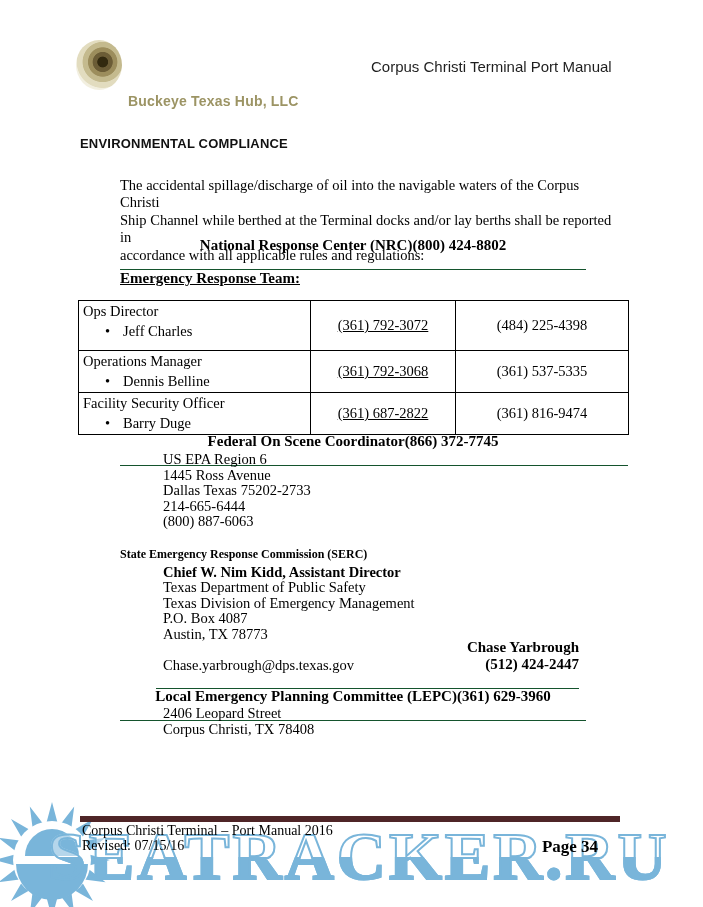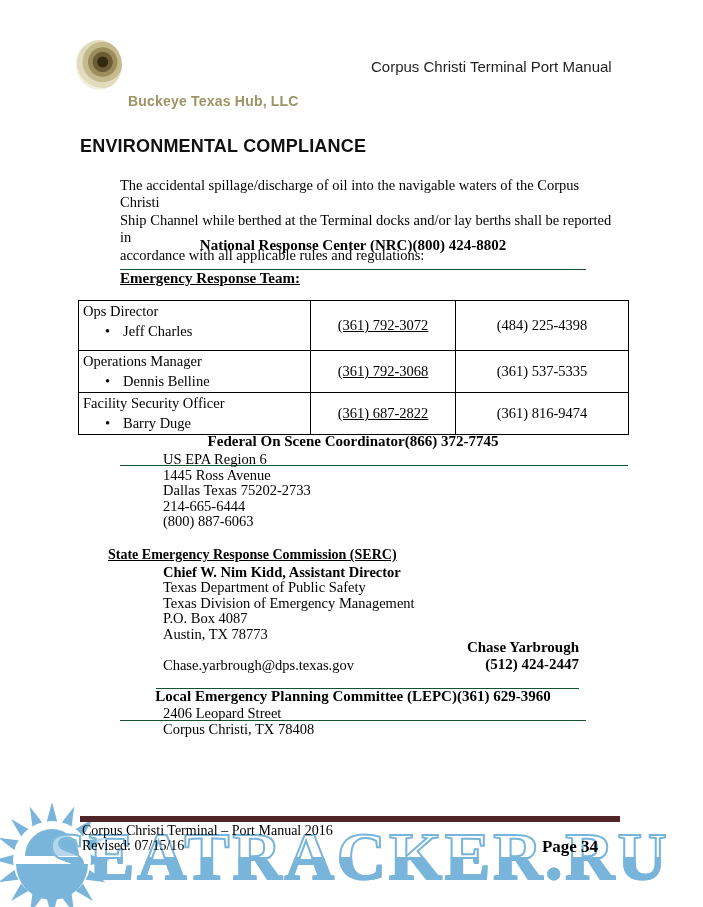--- a/index.html
+++ b/index.html
@@ -18,21 +18,21 @@
       #c4ba8e 39% 51%, #e2dcbf 53% 66%, #f2efe0 68% 82%, #ffffff 85% 100%);
     filter: blur(0.4px);
   }
   .brand { position:absolute; left:52px; top:31px; font-family:"Liberation Sans", sans-serif;
     font-weight:bold; font-size:14px; color:#9c9464; letter-spacing:0.2px;margin-top:24px; }
   .doc-title { position:absolute; left:295px; top:20px; font-family:"Liberation Sans", sans-serif;
     font-size:15px; color:#1f1f1f; }
 
   
   .page-title { position:absolute; left:80px; top:136px; font-family:"Liberation Sans", sans-serif;
-    font-weight:bold; font-size:18px; color:#111; letter-spacing:0.2px; }
+    font-weight:bold; font-size:13px; color:#111; letter-spacing:0.2px; }
 
   .intro { position:absolute; left:120px; top:177px; width:500px;
     font-size:14.5px; line-height:17.4px; }
 
   .phone-row { position:absolute; left:120px; display:flex; justify-content:center;
     align-items:flex-end; border-bottom:1px solid #14532d; font-weight:bold; font-size:15px;
     padding-bottom:15px; }
   .row-nrc   { top:237px; width:466px; }
   .row-fed   { top:433px; width:508px; }
   .row-fed .phone { margin-right:42px; }
@@ -49,22 +49,22 @@
   table.team td.c2 { width:145px; text-align:center; vertical-align:middle;text-decoration:underline; }
   table.team td.c3 { width:173px; text-align:center; vertical-align:middle; }
   tr.r1 td { height:50px; }
   tr.r2 td { height:34px; }
   tr.r3 td { height:33px; }
   .member { display:block; margin-left:22px; margin-top:3px; }
   .member .blt { display:inline-block; width:18px; }
 
   .addr { position:absolute; left:163px; font-size:14.5px; line-height:15.6px; }
   .addr-fed  { top:452px; }
-  .serc-heading { position:absolute; left:108px; top:547px; font-weight:bold; font-size:14px;
-    text-decoration:underline; }
+  .serc-heading { position:absolute; left:120px; top:547px; font-weight:bold; font-size:12px;
+    }
   .serc-contact { position:absolute; left:163px; top:564px; font-weight:bold; font-size:14.5px; }
   .addr-serc { top:580px; }
   .serc-email { position:absolute; left:163px; top:657px; font-size:14.5px; }
   .addr-lepc { top:706px; }
 
   
   .footer-bar { position:absolute; left:80px; top:816px; width:540px; height:6px;
     background:#4f2527; z-index:3; }
   .footer-text { position:absolute; left:82px; top:823px; font-size:14px; line-height:15.4px;
     z-index:6; }

